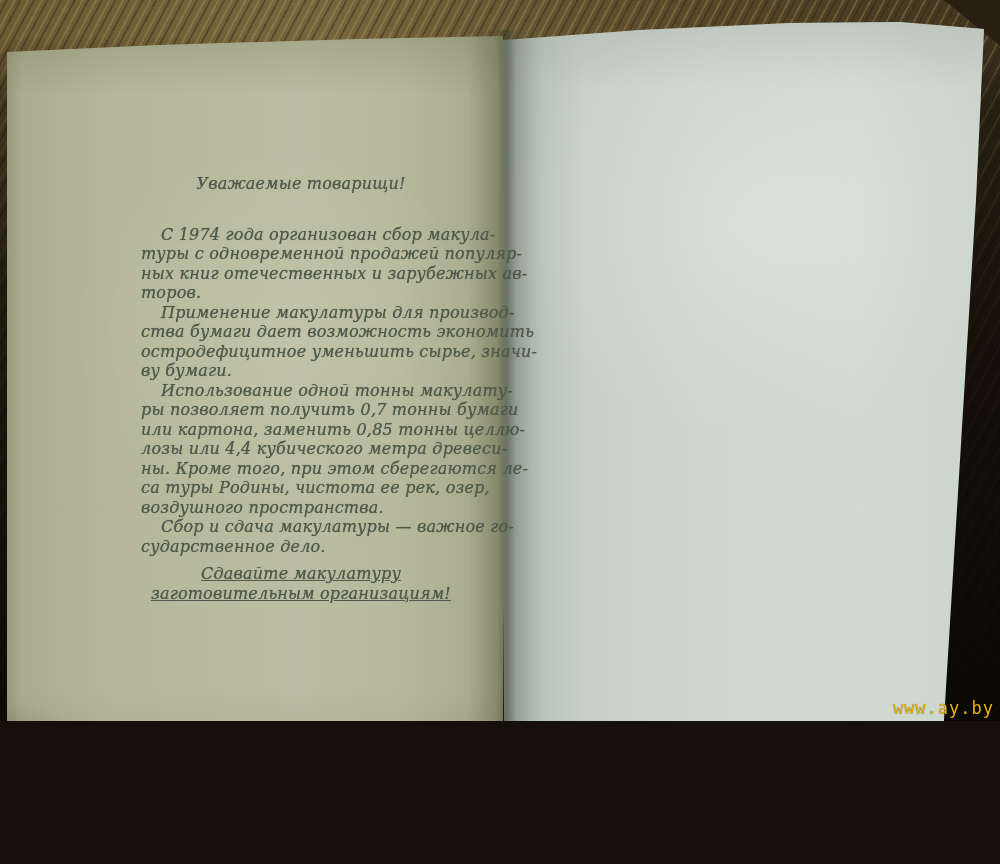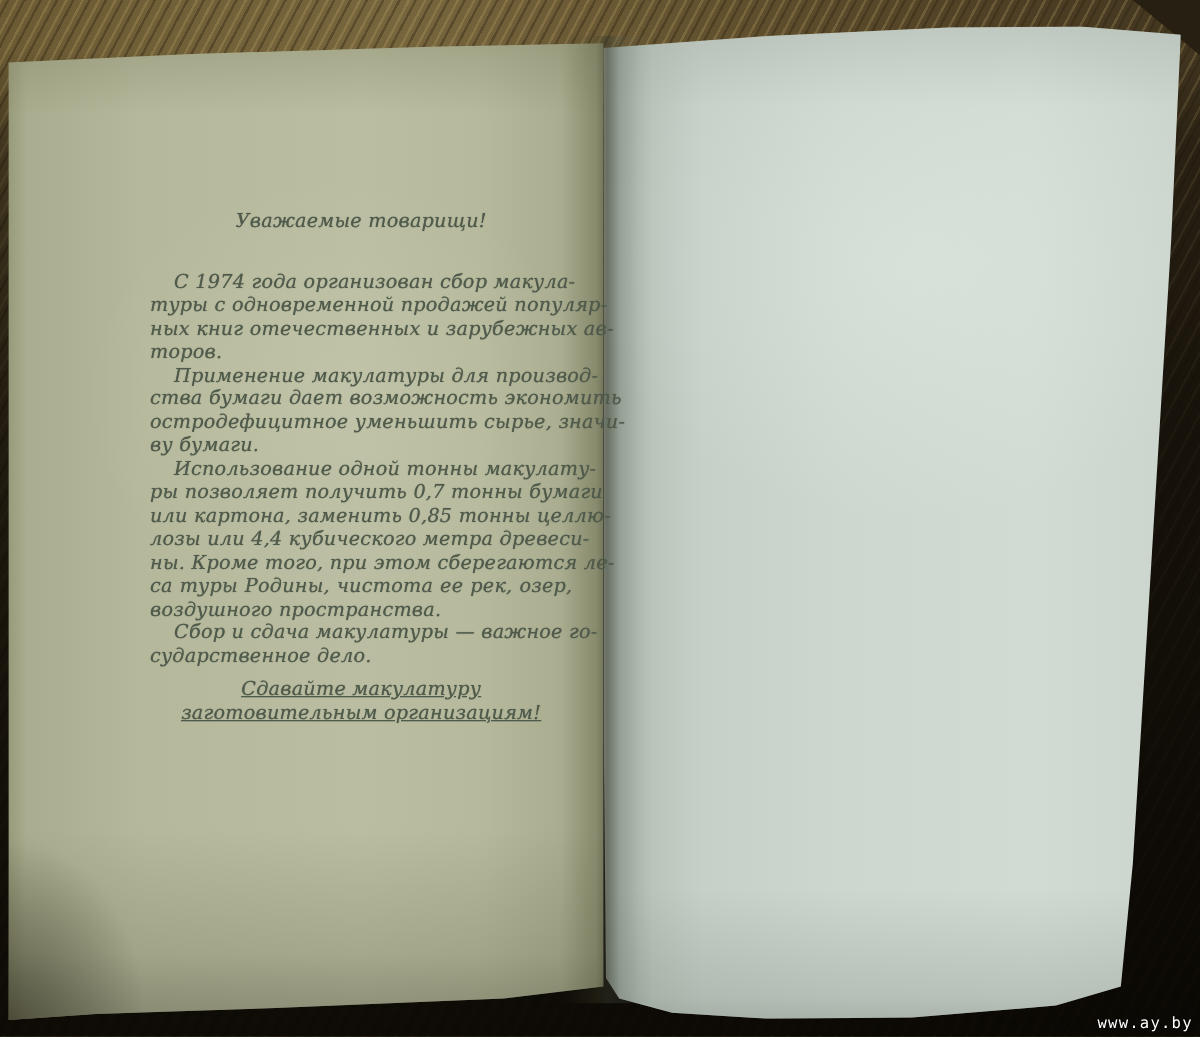--- a/index.html
+++ b/index.html
@@ -1,19 +1,19 @@
 <!DOCTYPE html>
 <html><head>
 <meta charset="utf-8">
 <style>
   html, body { margin: 0; padding: 0; }
   body { width: 1000px; height: 864px; overflow: hidden; background: #15110a; }
 
   .photo {
-    position: relative; width: 1000px; height: 864px; overflow: hidden;
+    position: relative; width: 1000px; height: 721px; overflow: hidden;
     font-family: "DejaVu Serif", serif;
   }
 
   
   .wood {
     position: absolute; inset: 0;
     background:
       repeating-linear-gradient(118deg,
         rgba(205,180,115,0.22) 0px, rgba(205,180,115,0.22) 2px,
         rgba(0,0,0,0) 2px, rgba(0,0,0,0) 5px,
@@ -75,31 +75,31 @@
 
   
   .text-block {
     position: absolute; left: 125px; top: 174px; width: 352px;
     color: #4f5a4b;
     font-size: 16px; line-height: 19.5px; font-style: italic;
     letter-spacing: 0.2px;
     text-shadow: 0 0 0.8px rgba(79,90,75,0.85);
   }
   .heading { text-align: center; margin-bottom: 31px; }
-  .pline { text-align: justify; text-align-last: justify; white-space: nowrap; }
+  .pline { text-align: justify; text-align-last: justify; white-space: nowrap; margin-left: 16px; }
   .pline.first { text-indent: 20px; }
   .pline.last { text-align-last: left; white-space: normal; }
   .closing { margin-top: 8px; text-decoration: underline; }
   .closing .cline { text-align: center; }
 
   
   .watermark {
     position: absolute; right: 6px; bottom: 3px;
     font-family: "DejaVu Sans Mono", monospace;
-    font-size: 13px; color: #ffffff; letter-spacing: 1px;
+    font-size: 17px; color: #eab308; letter-spacing: 1px;
     text-shadow: 0 0 1px rgba(0,0,0,0.6);
   }
 </style>
 </head>
 <body>
 
 <div class="photo">
 
   <div class="wood"></div>
   <div class="wood-shade"></div>

